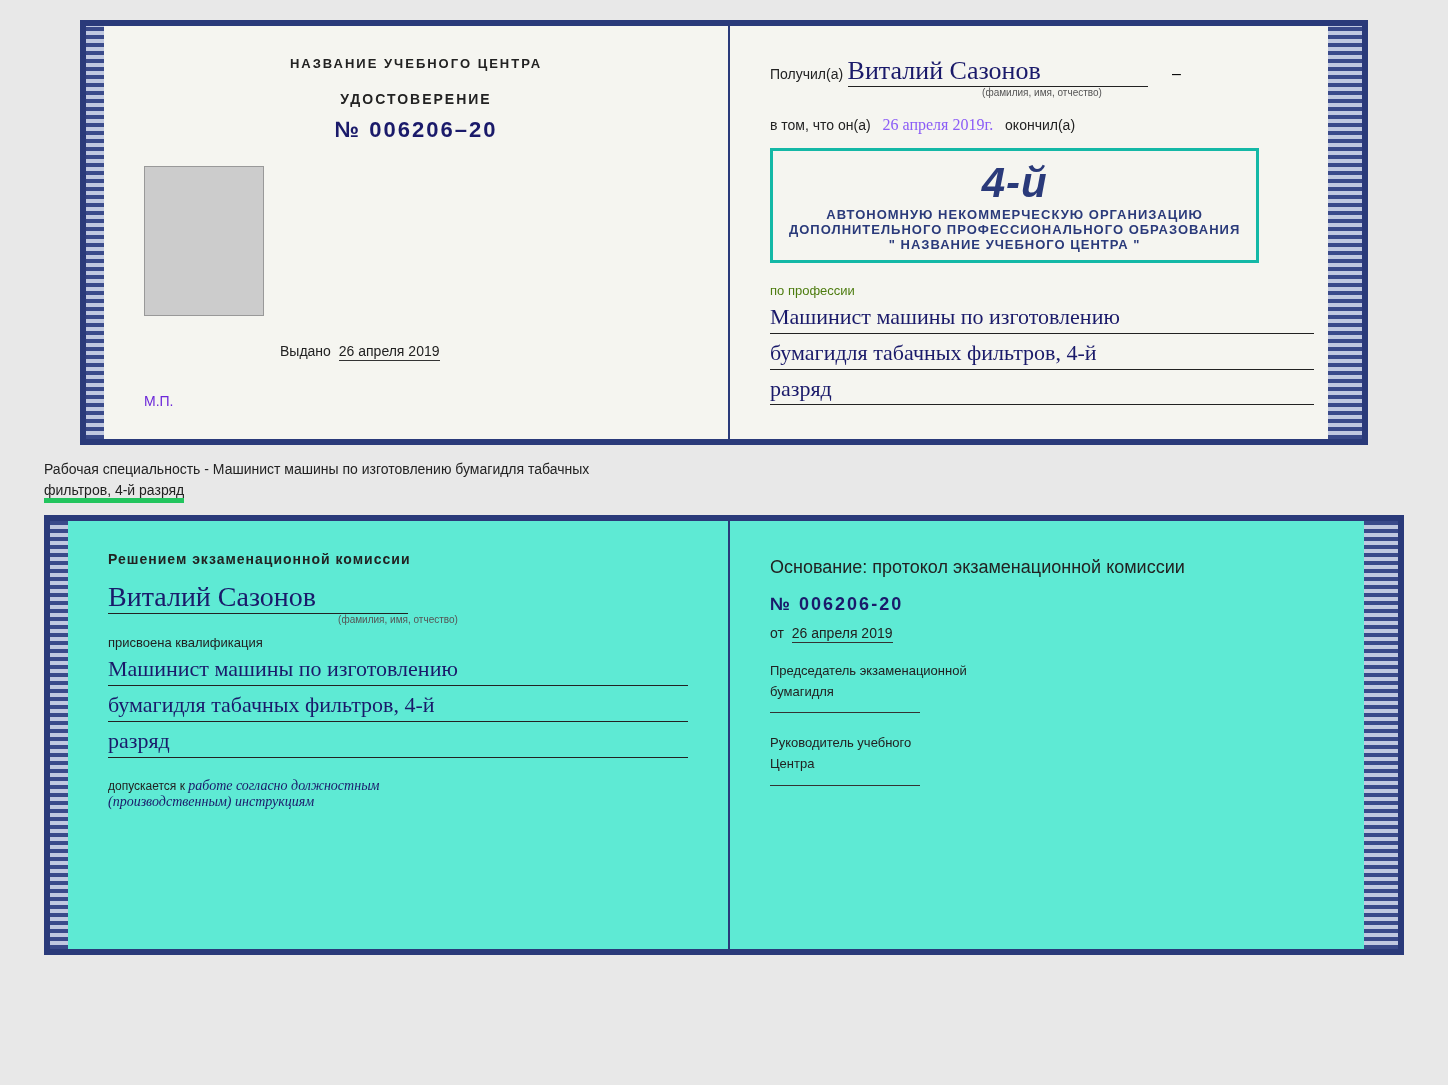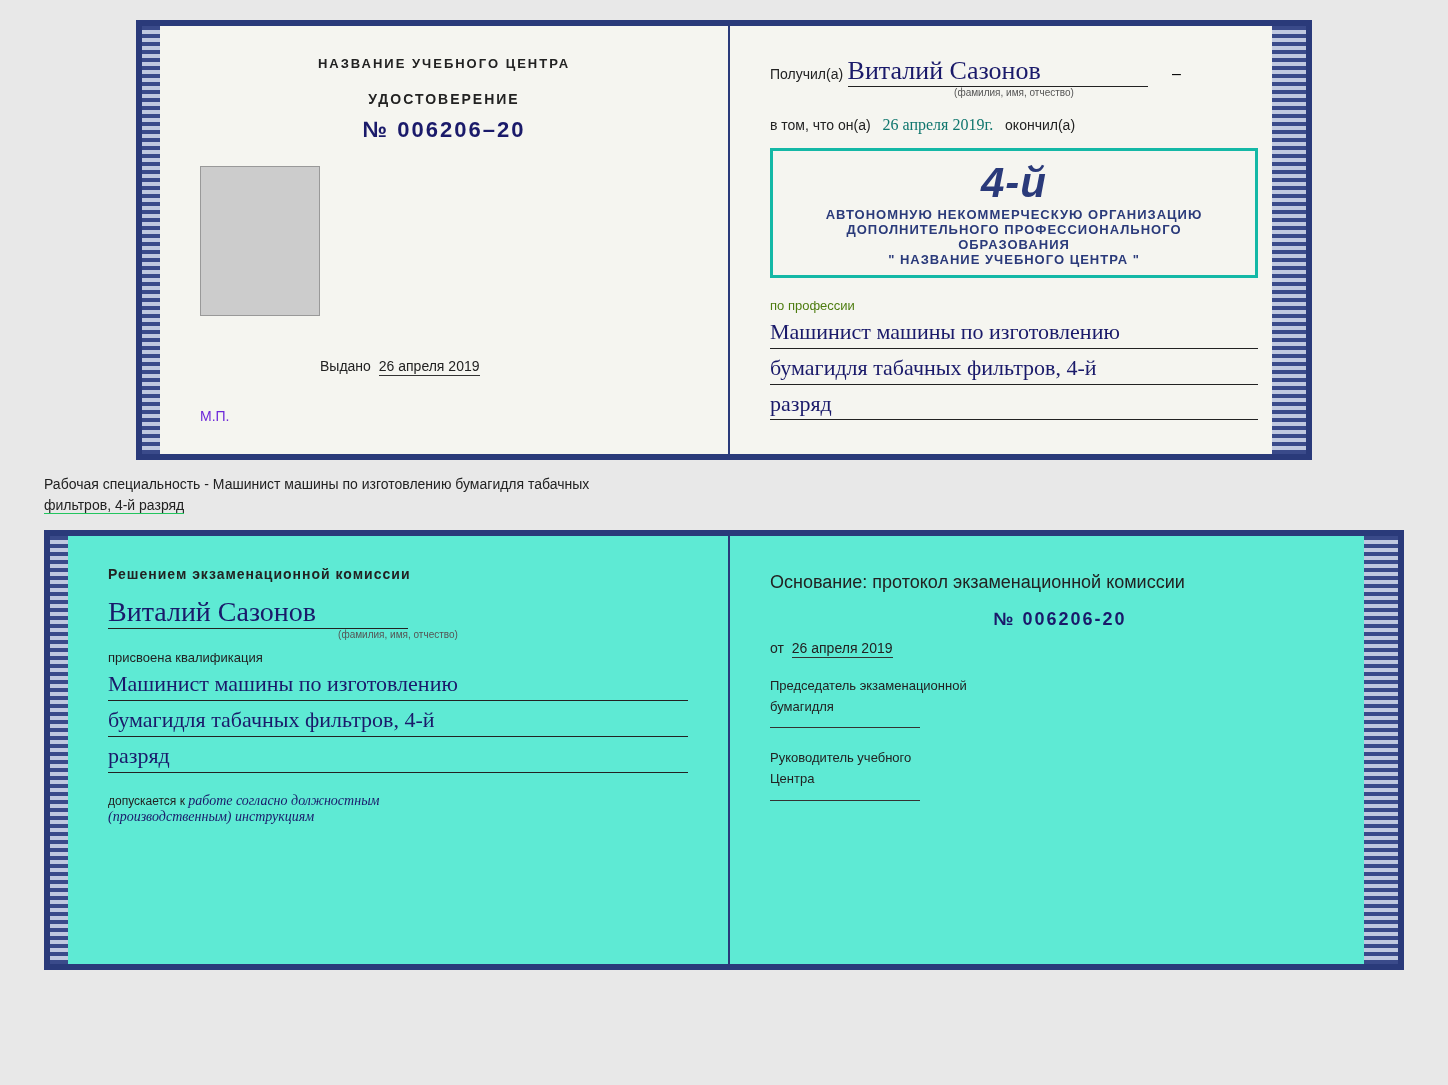--- a/index.html
+++ b/index.html
@@ -10,21 +10,21 @@
       min-height: 1085px;
       display: flex;
       flex-direction: column;
       align-items: center;
       padding: 20px;
       gap: 12px;
     }
 
     
     .document-top {
-      width: 1176px;
+      width: 1288px;
       background: #f5f5f0;
       border: 6px solid #2a3a7a;
       display: flex;
       min-height: 420px;
       position: relative;
     }
 
     
     .document-bottom {
       width: 1360px;
@@ -92,21 +92,21 @@
       background: #ccc;
       border: 1px solid #999;
       position: absolute;
       left: 40px;
       top: 140px;
     }
 
     .vydano-line {
       position: absolute;
       bottom: 80px;
-      left: 160px;
+      left: 176px;
       font-size: 14px;
       color: #222;
     }
 
     .mp-label {
       position: absolute;
       bottom: 30px;
       left: 40px;
       font-size: 14px;
       color: #6d28d9;
@@ -137,21 +137,21 @@
 
     .vtom-line {
       font-size: 14px;
       color: #222;
       margin: 18px 0 4px 0;
     }
 
     .handwritten-date {
       font-family: 'Segoe Script', 'Brush Script MT', cursive;
       font-size: 16px;
-      color: #0f766e;
+      color: #8b5cf6;
     }
 
     .stamp-block {
       border: 3px solid #14b8a6;
       display: inline-block;
       padding: 8px 16px;
       margin: 10px 0;
       text-align: center;
       color: #2a3a7a;
       font-size: 13px;
@@ -186,21 +186,21 @@
     
     .info-line {
       width: 1360px;
       font-size: 14px;
       color: #222;
       line-height: 1.5;
       padding: 2px 0;
     }
 
     .info-line .underlined {
-      border-bottom: 1px solid #22c55e;
+      border-bottom: 5px solid #22c55e;
       display: inline;
     }
 
     
     .resheniem-title {
       font-size: 14px;
       font-weight: bold;
       letter-spacing: 1px;
       color: #222;
       margin-bottom: 14px;
@@ -212,21 +212,20 @@
       color: #222;
       line-height: 1.8;
       text-align: justify;
     }
 
     .num-line {
       font-size: 18px;
       color: #1a1a6a;
       font-weight: bold;
       letter-spacing: 2px;
-      text-align: center;
       margin: 10px 0;
     }
 
     .ot-line {
       font-size: 14px;
       color: #222;
       text-align: left;
       margin-bottom: 20px;
     }
 

